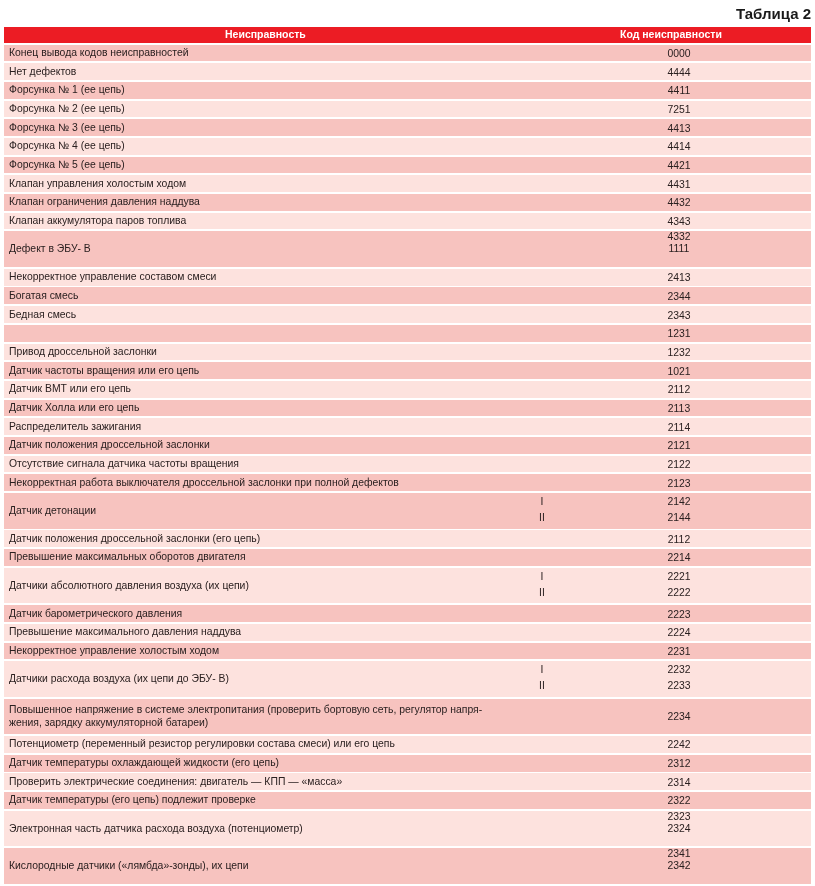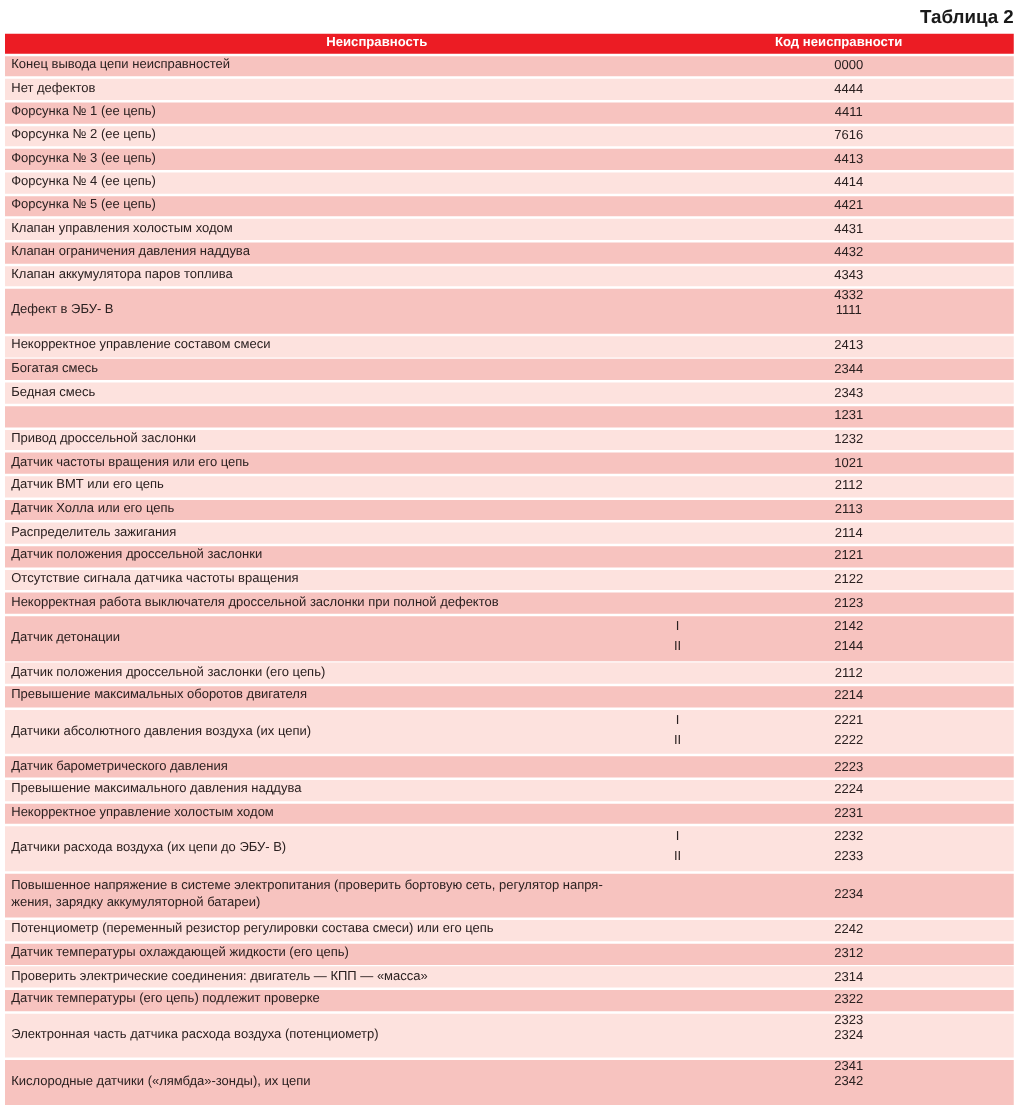--- a/index.html
+++ b/index.html
@@ -12,21 +12,21 @@
     text-align: center;
   }
   .table {
     position: absolute; left: 4px; top: 27px; width: 807px;
   }
   .thead {
     height: 16px; background: #ec1c24; color: #ffffff;
     font-weight: bold; font-size: 10.5px; position: relative;
     margin-bottom: 1.5px;
   }
-  .thead .h1 { position: absolute; left: 221px; top: 1px; margin-left: 36px; }
+  .thead .h1 { position: absolute; left: 221px; top: 1px; }
   .thead .h2 { position: absolute; left: 616px; top: 1px; }
   .row {
     position: relative; height: 16.8px; margin-bottom: 1.9px;
     font-size: 10.4px;
   }
   .row.dbl { height: 35.5px; }
   .row.dark { background: #f7c3bf; }
   .row.light { background: #fde2de; }
   .row .desc {
     position: absolute; left: 5px; top: 50%; transform: translateY(-50%);
@@ -49,34 +49,34 @@
 
 <div class="caption">Таблица 2</div>
 
 <div class="table">
   <div class="thead">
     <span class="h1">Неисправность</span>
     <span class="h2">Код неисправности</span>
   </div>
   <div id="tbody">
       <div class="row dark">
-        <div class="desc">Конец вывода цепи неисправностей</div>
+        <div class="desc">Конец вывода кодов неисправностей</div>
         <span class="code single-code">0000</span>
       </div>
       <div class="row light">
         <div class="desc">Нет дефектов</div>
         <span class="code single-code">4444</span>
       </div>
       <div class="row dark">
         <div class="desc">Форсунка № 1 (ее цепь)</div>
         <span class="code single-code">4411</span>
       </div>
       <div class="row light">
         <div class="desc">Форсунка № 2 (ее цепь)</div>
-        <span class="code single-code">7616</span>
+        <span class="code single-code">7251</span>
       </div>
       <div class="row dark">
         <div class="desc">Форсунка № 3 (ее цепь)</div>
         <span class="code single-code">4413</span>
       </div>
       <div class="row light">
         <div class="desc">Форсунка № 4 (ее цепь)</div>
         <span class="code single-code">4414</span>
       </div>
       <div class="row dark">

